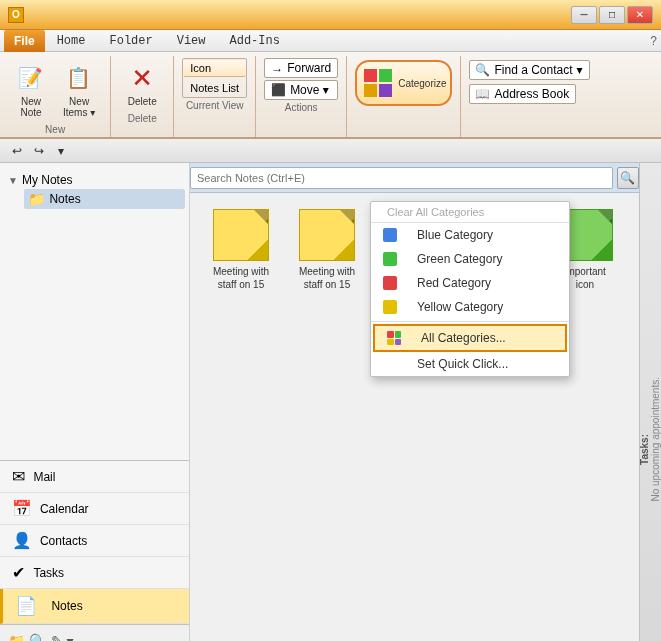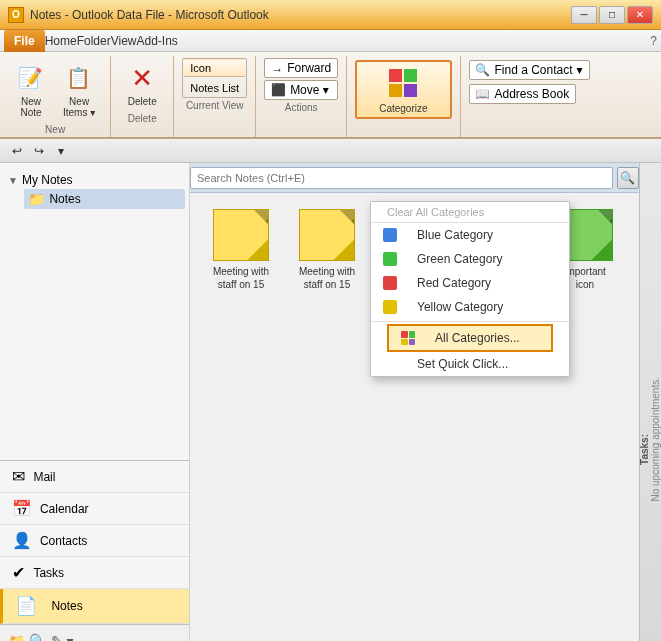--- a/index.html
+++ b/index.html
@@ -28,21 +28,21 @@
       border-bottom: 1px solid #c0c0c0;
       padding: 0 4px;
     }
     .file-btn {
       height: 22px; padding: 0 10px;
       background: linear-gradient(to bottom, #f0a030, #d07010);
       color: white; font-size: 12px; font-weight: bold;
       border: none; cursor: pointer; display: flex; align-items: center;
       border-radius: 2px 2px 0 0;
     }
-    .menu-item { padding: 2px 0; cursor: pointer; color: #333; border-radius: 2px; }
+    .menu-item { padding: 2px 12px; cursor: pointer; color: #333; border-radius: 2px; font-family: Liberation Mono, monospace; }
 
     
     .ribbon {
       background: linear-gradient(to bottom, #f8f4f0, #ede4d8);
       border-bottom: 2px solid #c0a080;
       padding: 4px 0 0 0;
       display: flex; gap: 0;
     }
     .ribbon-group {
       display: flex; flex-direction: column; align-items: center;
@@ -57,22 +57,22 @@
     .ribbon-btn-large {
       display: flex; flex-direction: column; align-items: center;
       cursor: pointer; padding: 3px 6px; border-radius: 3px;
       border: 1px solid transparent; gap: 2px;
     }
     .ribbon-btn-large .icon { width: 32px; height: 32px; display: flex; align-items: center; justify-content: center; font-size: 20px; }
     .ribbon-btn-large .label { font-size: 10px; color: #333; text-align: center; }
 
     
     .categorize-btn {
-      display: flex; flex-direction: column; align-items: center;
-      cursor: pointer; padding: 3px 22px; border-radius: 3px;
+      display: flex; flex-direction: row; align-items: center;
+      cursor: pointer; padding: 3px 3px; border-radius: 14px;
       border: 2px solid #e08030;
       background: linear-gradient(to bottom, #fff8e8, #ffe0a0);
       gap: 2px; position: relative;
     }
     .categorize-btn .icon { width: 36px; height: 36px; display: flex; align-items: center; justify-content: center; }
     .categorize-btn .label { font-size: 10px; color: #333; }
 
     
     .cat-squares { display: grid; grid-template-columns: 1fr 1fr; gap: 1px; width: 28px; height: 28px; }
     .cat-sq { width: 13px; height: 13px; }
@@ -181,33 +181,32 @@
     .dropdown-header {
       padding: 4px 16px; color: #aaa; font-size: 11px;
       border-bottom: 1px solid #e0e0e0;
     }
     .dropdown-item {
       display: flex; align-items: center; gap: 20px;
       padding: 5px 12px; cursor: pointer; font-size: 12px; color: #333;
     }
     .dropdown-item.highlighted {
       background: #fff0c0; border: 2px solid #e08000;
-      margin: 0 16px;
+      margin: 0 2px;
     }
     .cat-dot { width: 14px; height: 14px; border-radius: 2px; flex-shrink: 0; }
     .dropdown-divider { border-top: 1px solid #e0e0e0; margin: 2px 0; }
     .view-btn { padding: 2px 6px; cursor: pointer; font-size: 11px; border: 1px solid transparent; border-radius: 2px; white-space: nowrap; }
   </style>
 </head>
 <body>
 
 <div class="title-bar">
   <div class="title-bar-left">
     <div class="title-bar-icon">O</div>
-    <span class="title-bar-text">Notes - Outlook Data File - Microsoft Outlook</span>
   </div>
   <div class="title-bar-controls">
     <button class="title-btn">─</button>
     <button class="title-btn">□</button>
     <button class="title-btn close">✕</button>
   </div>
 </div>
 
 <div class="menu-bar">
   <button class="file-btn">File</button>

